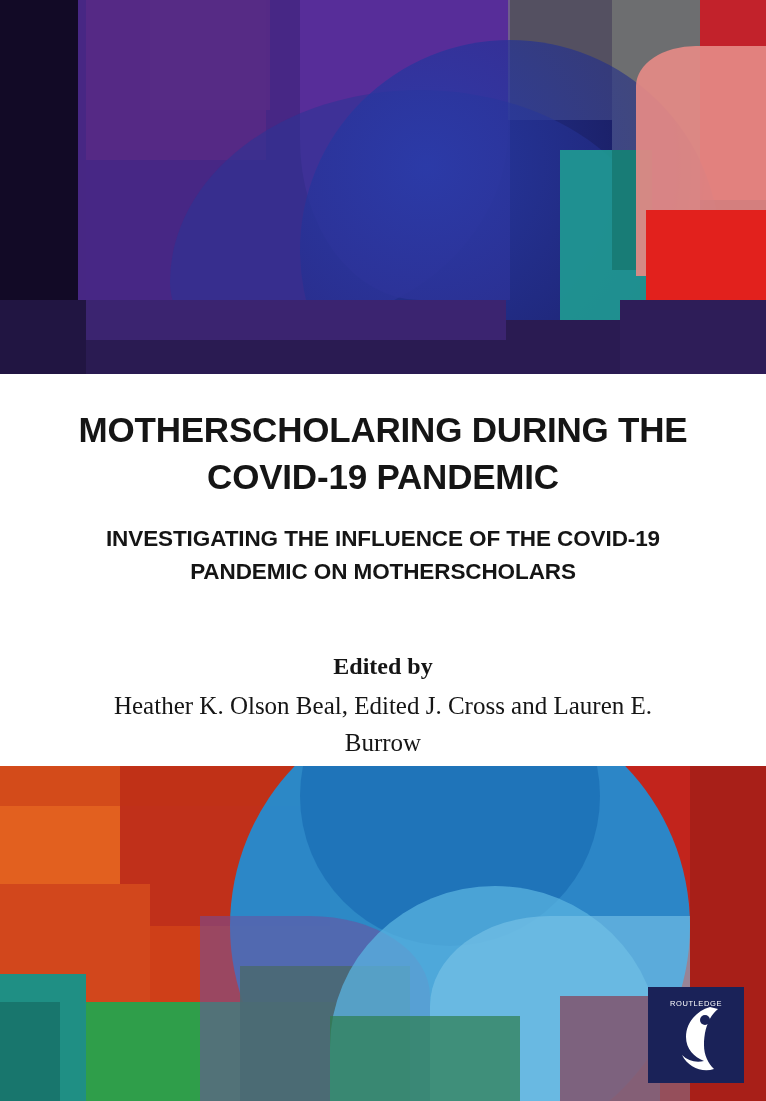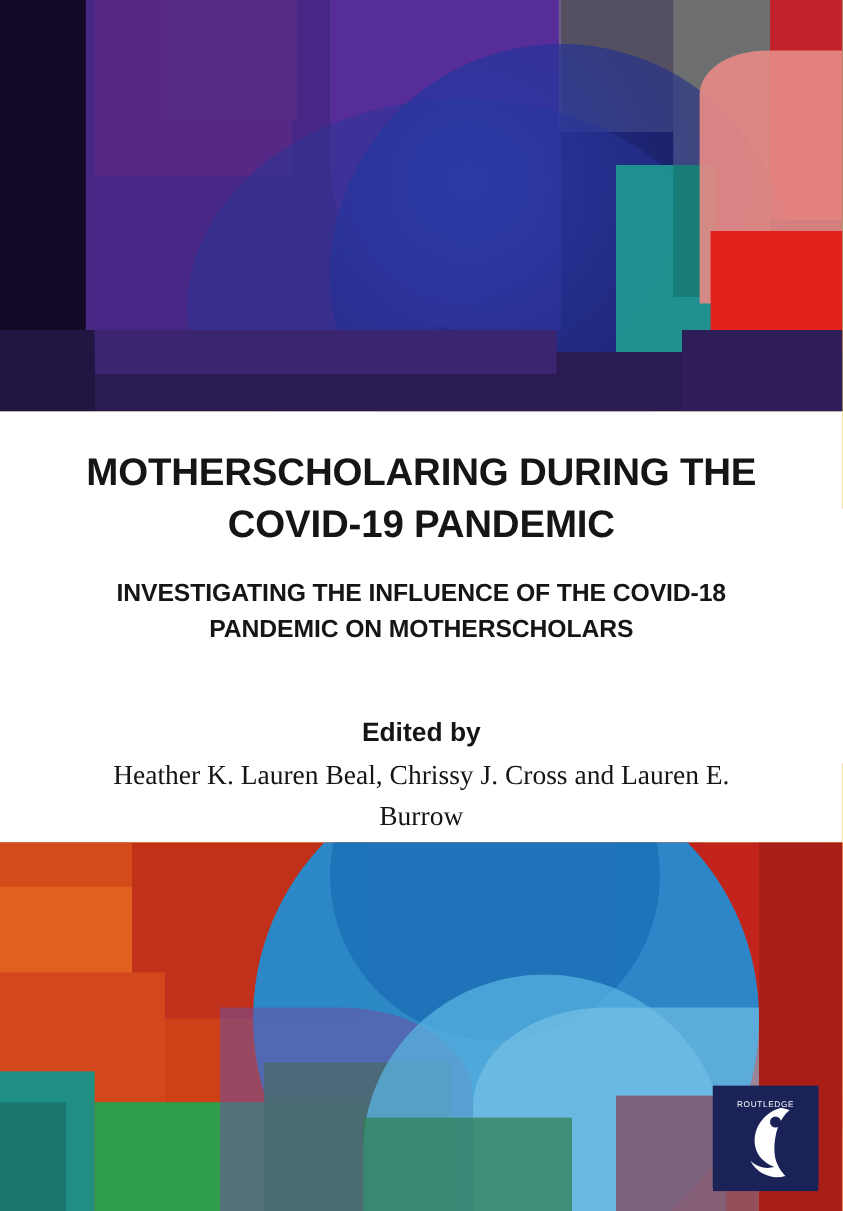--- a/index.html
+++ b/index.html
@@ -155,21 +155,21 @@
     letter-spacing: -0.1px;
     padding: 0 75px;
     box-sizing: border-box;
   }
   .edited-by {
     position: absolute;
     left: 0; top: 279px;
     width: 766px;
     text-align: center;
     color: #151515;
-    font-family: Liberation Sans, sans-serif;
+    font-family: Liberation Serif, serif;
     font-weight: bold;
     font-size: 24px;
   }
   .editors {
     position: absolute;
     left: 0; top: 313px;
     width: 766px;
     text-align: center;
     color: #151515;
     font-family: "Liberation Serif", serif;
@@ -282,23 +282,23 @@
     <div class="layer t-pink"></div>
     <div class="layer t-redblock"></div>
     <div class="layer t-darkslab"></div>
     <div class="layer t-purplecorner"></div>
     <div class="layer t-darkslab2"></div>
     <div class="layer t-rightbottom"></div>
   </div>
 
   <div class="text-area">
     <div class="title">MOTHERSCHOLARING DURING THE COVID-19 PANDEMIC</div>
-    <div class="subtitle">INVESTIGATING THE INFLUENCE OF THE COVID-18 PANDEMIC ON MOTHERSCHOLARS</div>
+    <div class="subtitle">INVESTIGATING THE INFLUENCE OF THE COVID-19 PANDEMIC ON MOTHERSCHOLARS</div>
     <div class="edited-by">Edited by</div>
-    <div class="editors">Heather K. Lauren Beal, Chrissy J. Cross and Lauren E. Burrow</div>
+    <div class="editors">Heather K. Olson Beal, Edited J. Cross and Lauren E. Burrow</div>
   </div>
 
   <div class="art-bottom">
     <div class="layer b-base"></div>
     <div class="layer b-red-left"></div>
     <div class="layer b-orange-left"></div>
     <div class="layer b-darkred"></div>
     <div class="layer b-red-left2"></div>
     <div class="layer b-grey2"></div>
     <div class="layer b-grey"></div>

